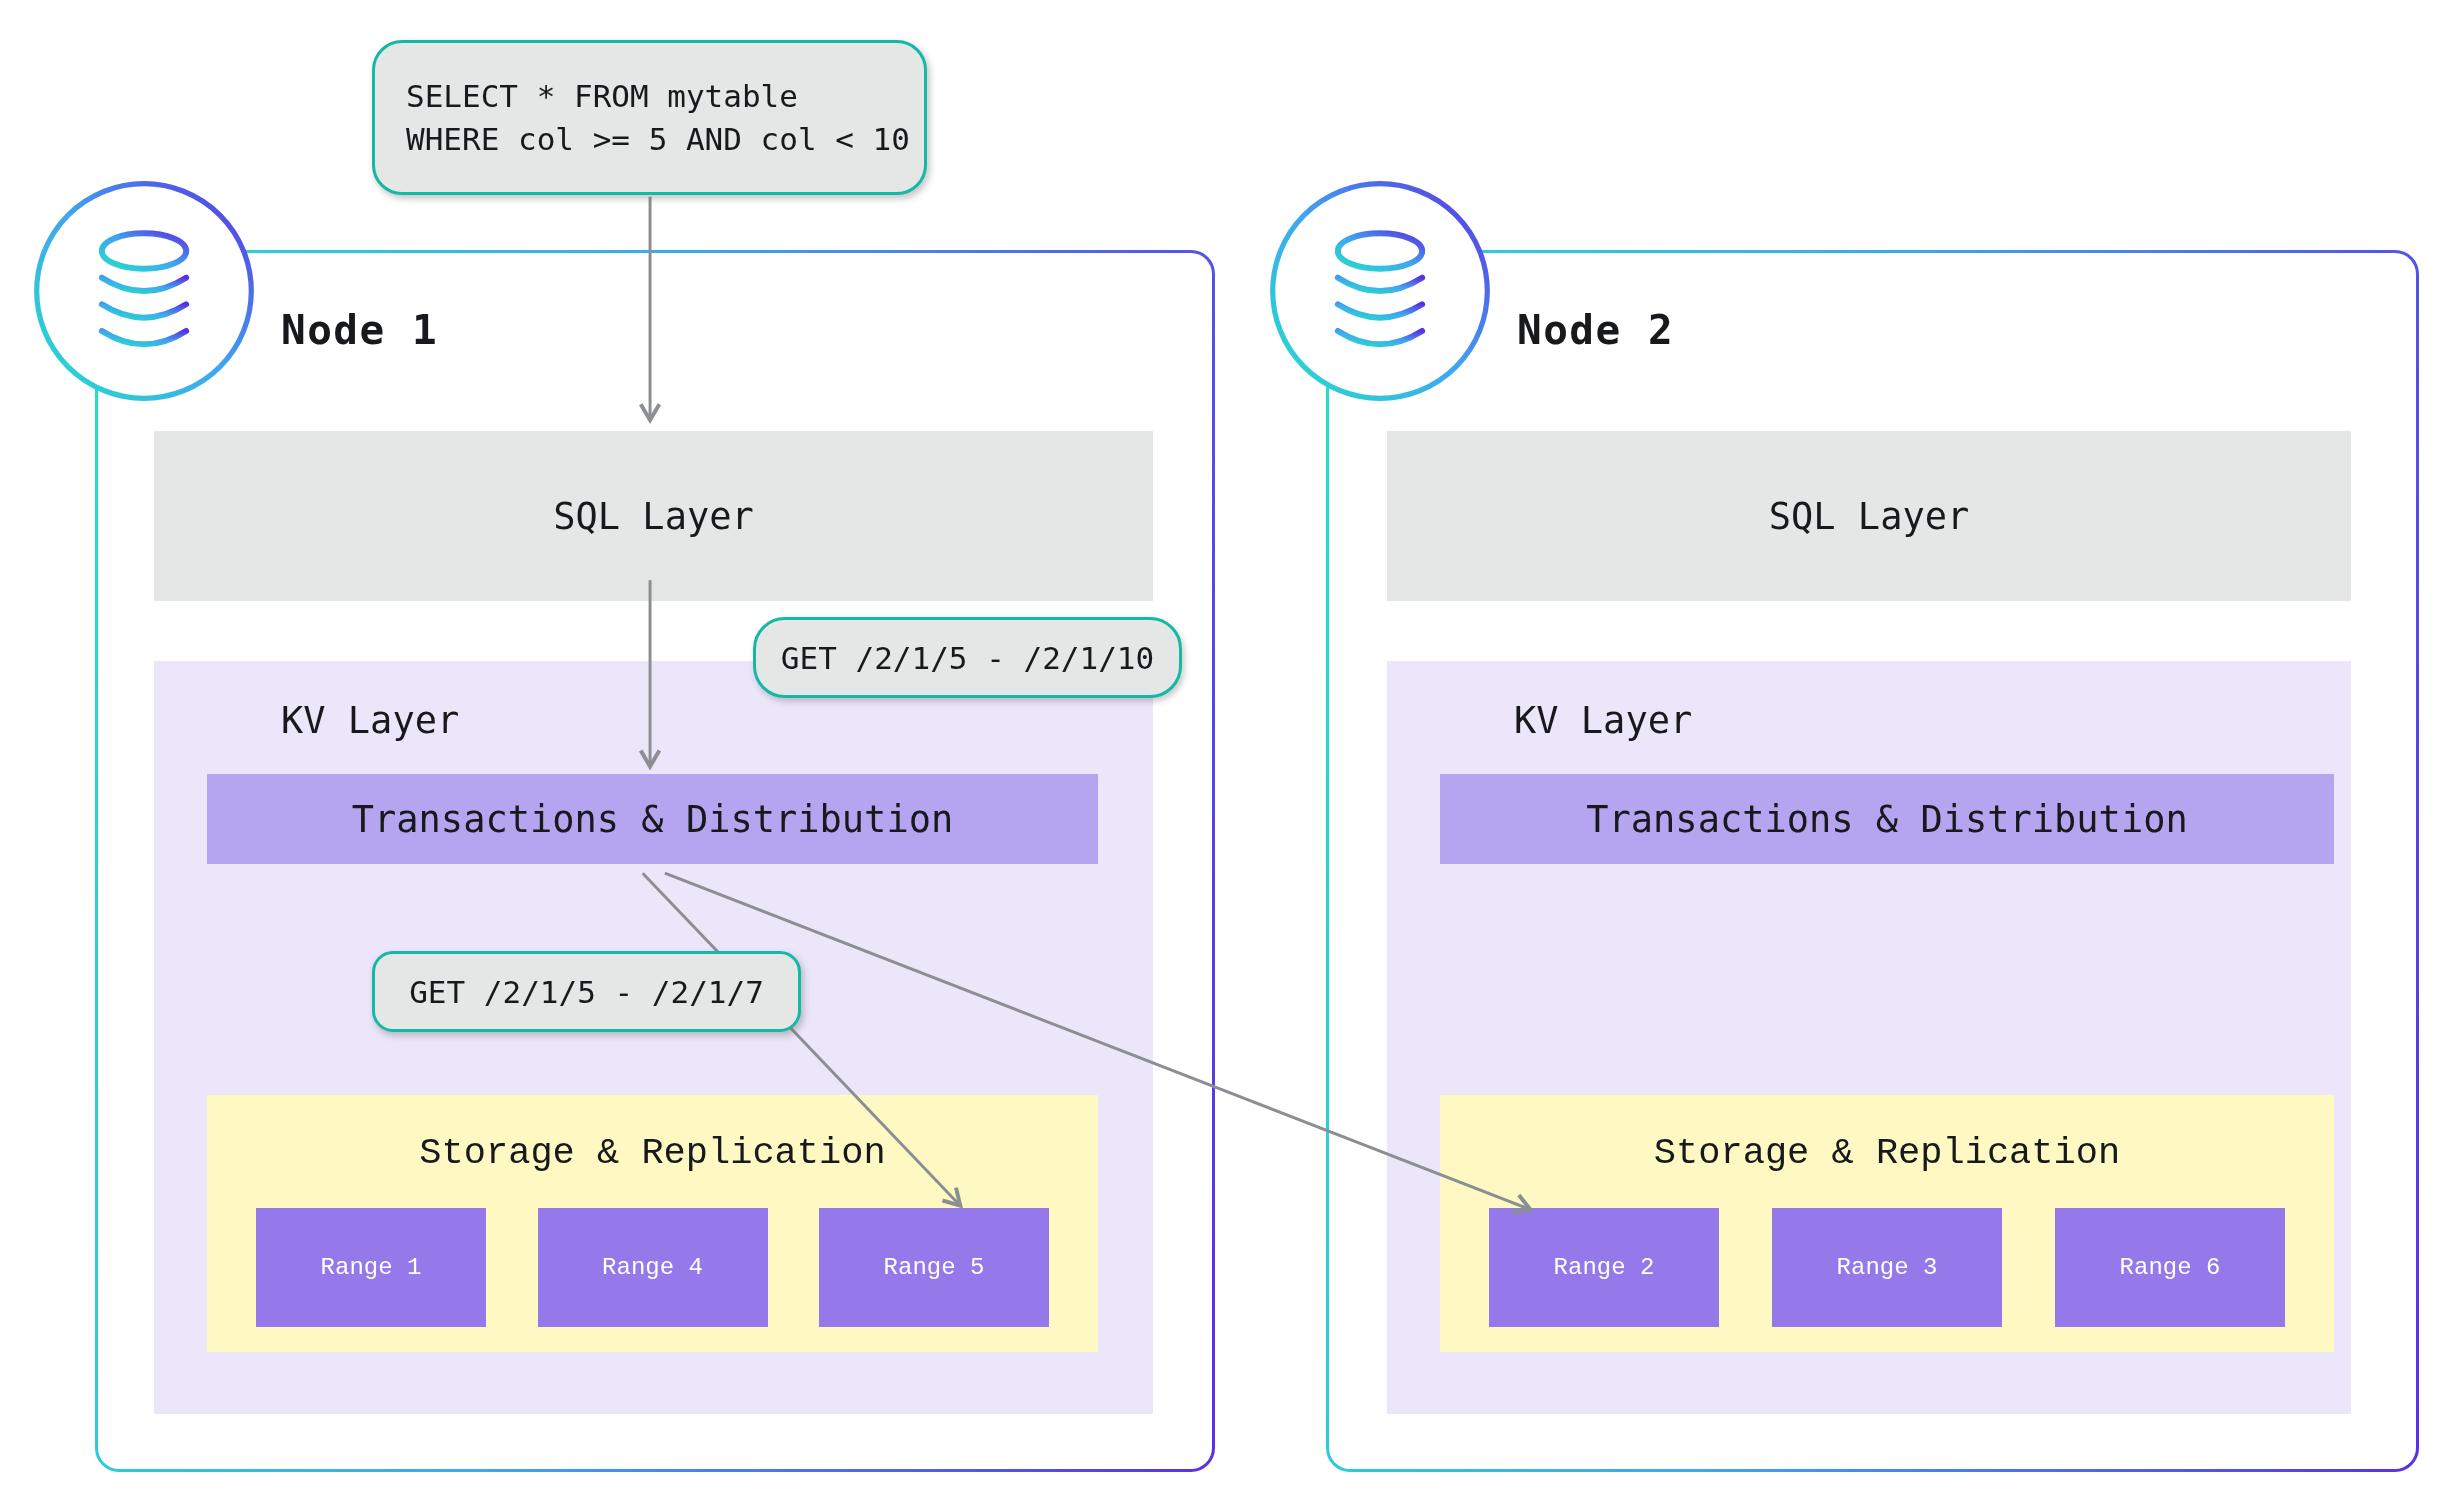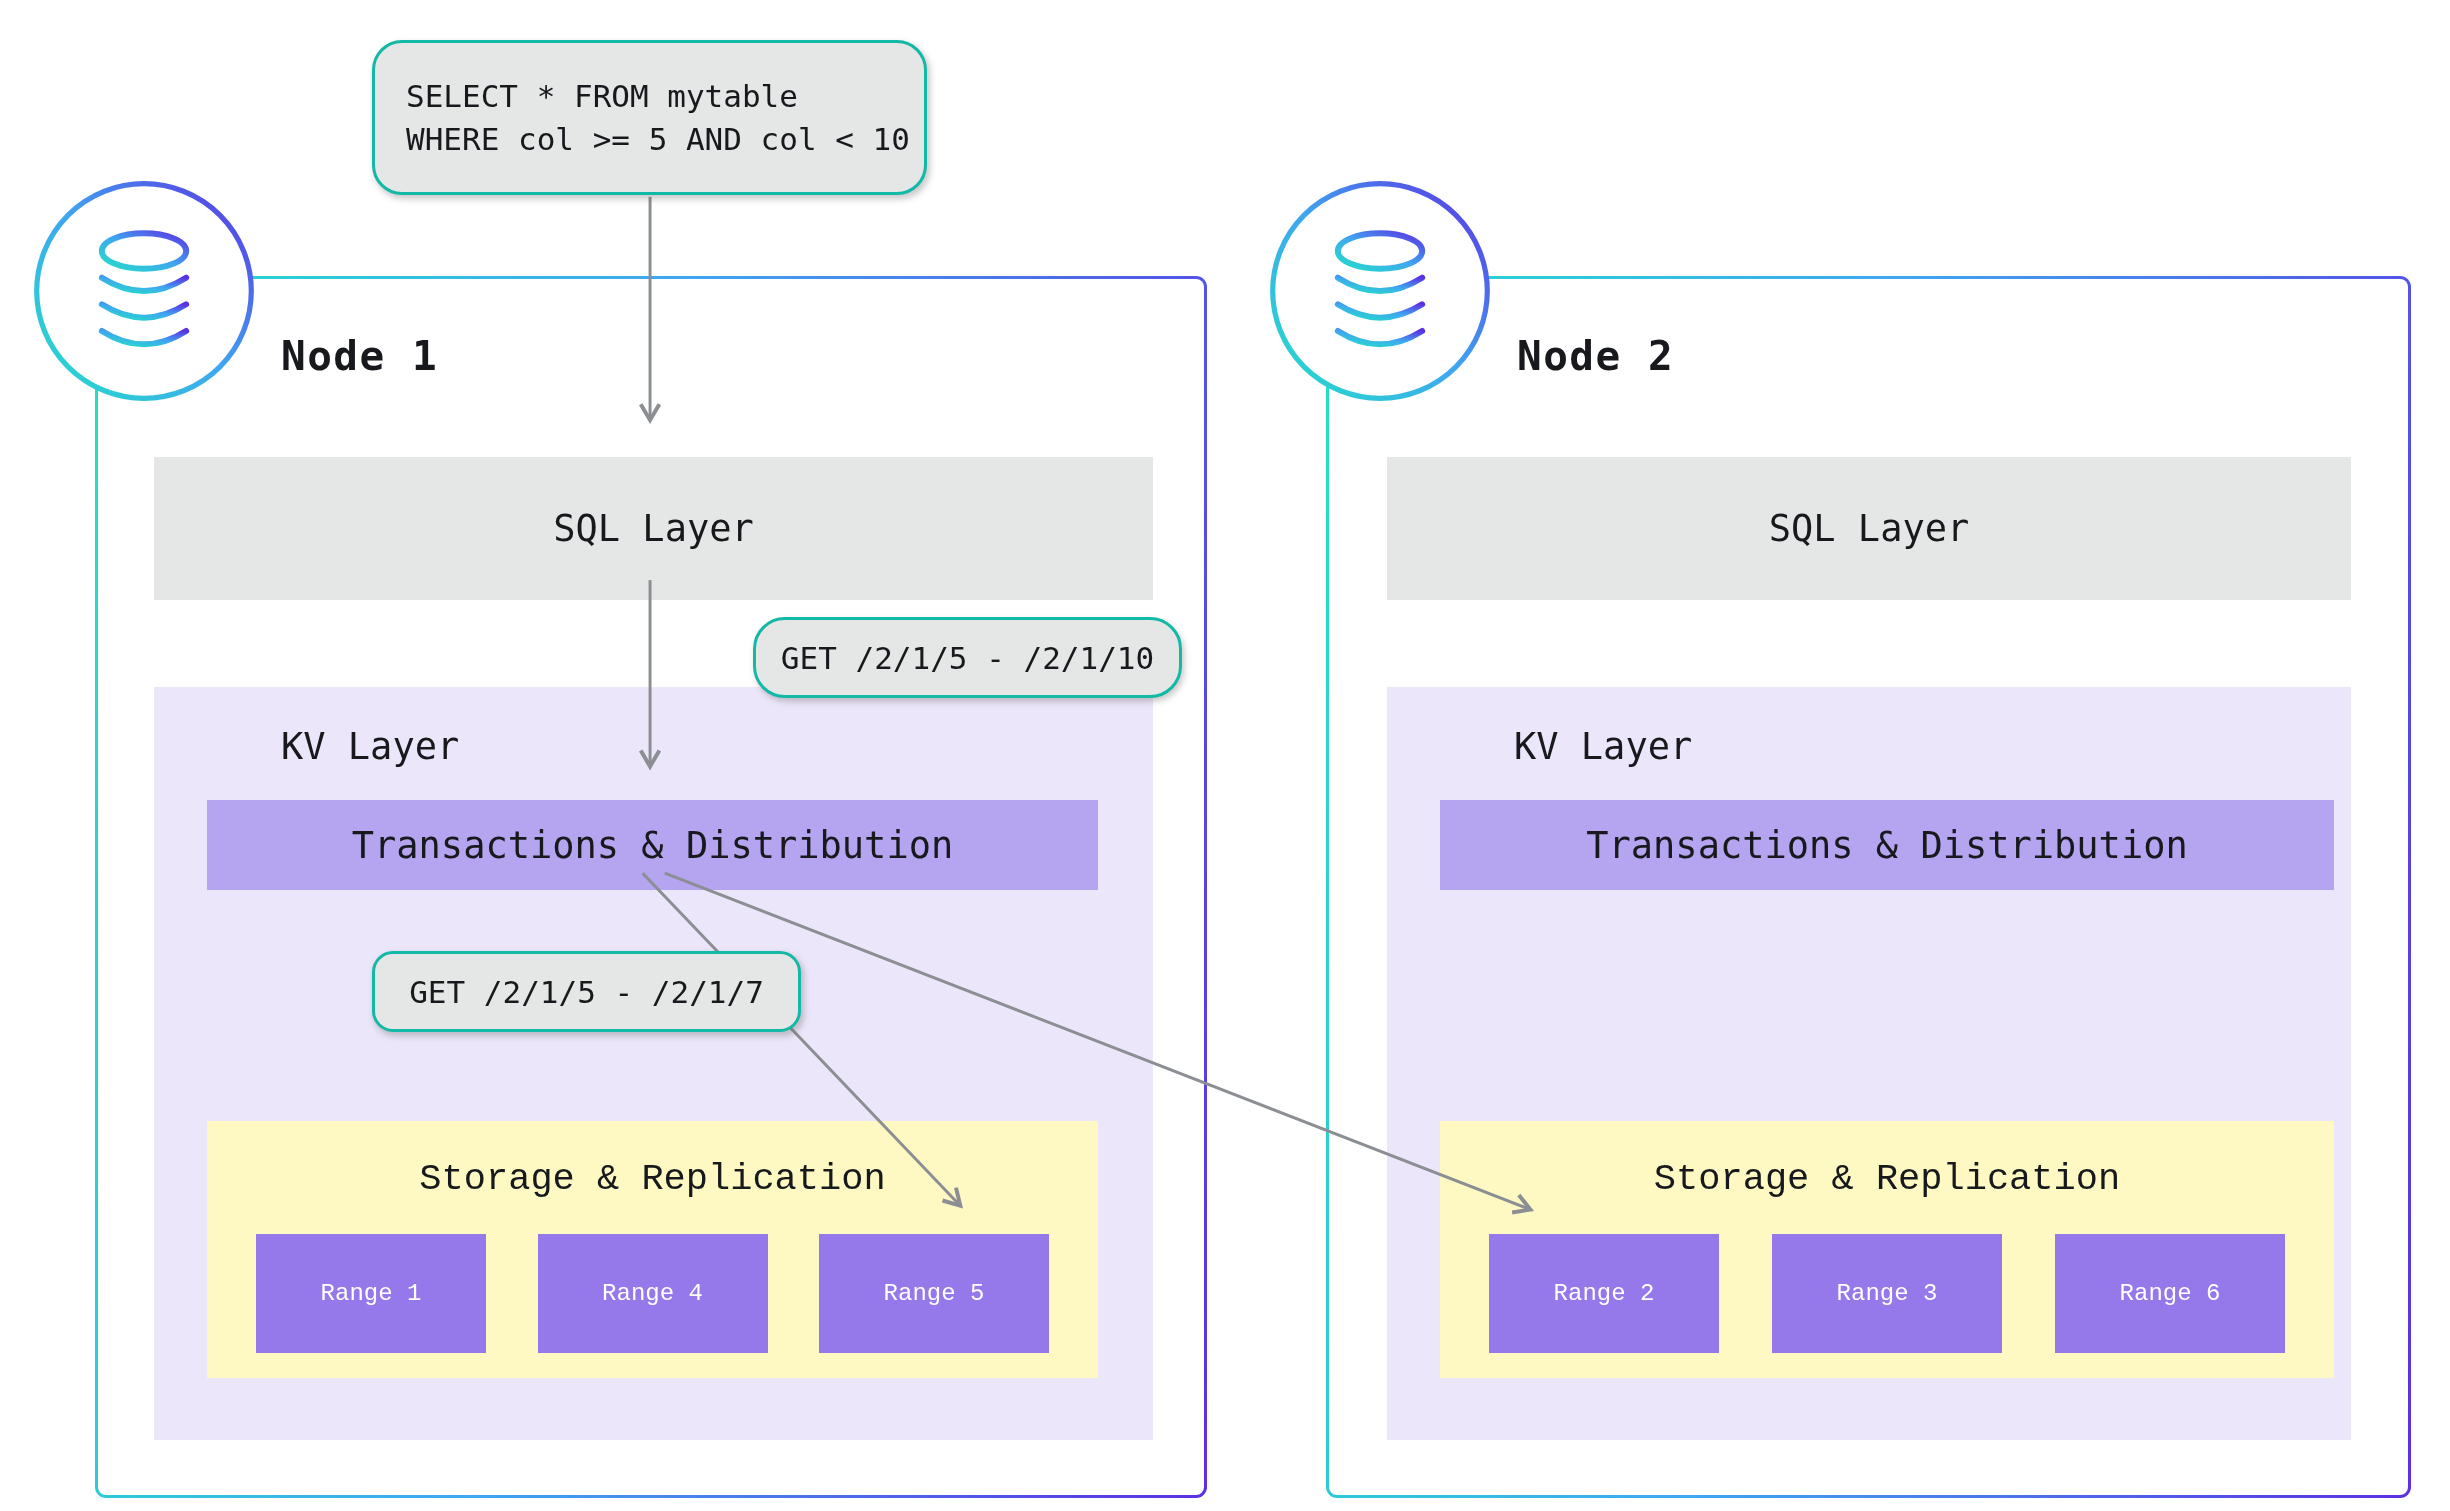--- a/index.html
+++ b/index.html
@@ -1,32 +1,32 @@
 <!DOCTYPE html>
 <html style="font-size:12px"><head>
 <meta charset="utf-8">
 <style>
   html,body{margin:0;padding:0;background:#ffffff;}
   #canvas{position:relative;width:2450px;height:1511px;background:#ffffff;overflow:hidden;
           font-family:"DejaVu Sans Mono","Liberation Mono",monospace;color:#17191D;}
 
   
-  .node{position:absolute;top:276px;height:1216px;border-radius:11px;
+  .node{position:absolute;top:250px;height:1216px;border-radius:24px;
         border:3.7px solid transparent;
         background:linear-gradient(#ffffff,#ffffff) padding-box,
-                   linear-gradient(100deg,#24DFC8 0%,#3FA6F0 45%,#5B30E3 100%) border-box;}
+                   linear-gradient(100deg,#24DFC8 0%,#3FA6F0 45%,#5B30E3 100%) border-box;padding-left:8px;}
   .node.n1{left:95px;width:1106px;}
   .node.n2{left:1326px;width:1079px;}
 
   .node-title{position:absolute;top:53px;font-size:41px;font-weight:bold;letter-spacing:1.5px;white-space:nowrap;}
   .n1 .node-title{left:183px;}
   .n2 .node-title{left:188px;}
 
   
-  .sql-layer{position:absolute;top:178px;height:143px;background:#E5E7E6;
+  .sql-layer{position:absolute;top:178px;height:170px;background:#E5E7E6;
              display:flex;align-items:center;justify-content:center;font-size:37px;}
   .n1 .sql-layer{left:56px;width:999px;}
   .n2 .sql-layer{left:58px;width:964px;}
 
   
   .kv-layer{position:absolute;top:408px;height:753px;background:#ECE6FA;}
   .n1 .kv-layer{left:56px;width:999px;}
   .n2 .kv-layer{left:58px;width:964px;}
   .kv-title{position:absolute;left:127px;top:38px;font-size:37px;white-space:nowrap;}
 

